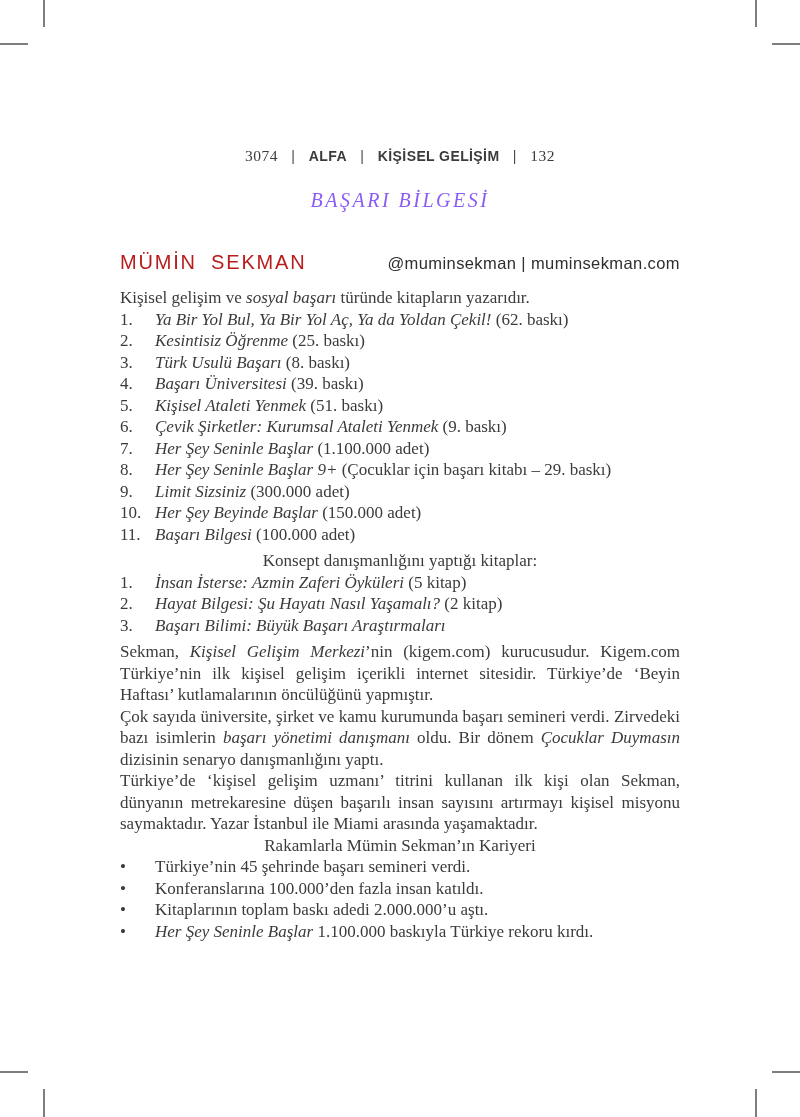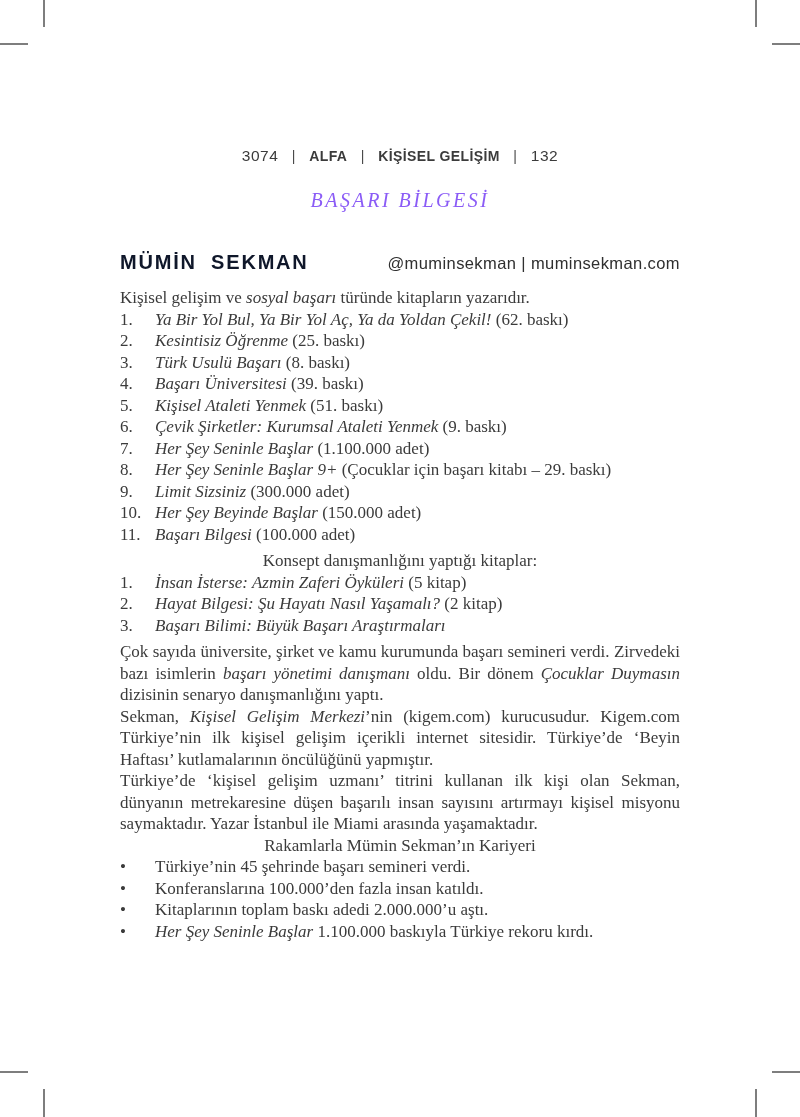--- a/index.html
+++ b/index.html
@@ -26,40 +26,40 @@
   .crop.bl-h{left:0;top:1071px;width:28px;height:2px;}
   .crop.bl-v{left:43px;top:1089px;width:2px;height:28px;}
   .crop.br-h{left:772px;top:1071px;width:28px;height:2px;}
   .crop.br-v{left:755px;top:1089px;width:2px;height:28px;}
   
   .runhead{
     position:absolute;top:147px;left:0;width:100%;
     text-align:center;white-space:nowrap;
     font-size:15.5px;letter-spacing:0.5px;
   }
-  .runhead .hnum{font-family:Liberation Sans, sans-serif;margin-top:44px;}
+  .runhead .hnum{font-family:Liberation Serif, serif;margin-top:44px;}
   .runhead .hsans{
     font-family:"Liberation Sans", sans-serif;
     font-size:14px;font-weight:700;letter-spacing:0.4px;
   }
   .runhead .hsep{margin:0 9px;font-weight:300;color:#4a4a4a;font-family:"Liberation Sans", sans-serif;font-size:14px;}
   
   .book-title{
     position:absolute;top:189px;left:0;width:100%;
     text-align:center;
     font-style:italic;font-size:20px;letter-spacing:2.5px;
     color:#8b5cf6;
   }
   
   .author-line{
     position:absolute;top:251px;left:120px;width:560px;
     display:flex;justify-content:space-between;align-items:baseline;
     font-family:"Liberation Sans", sans-serif;
   }
-  .author-name{font-size:20px;letter-spacing:1.8px;word-spacing:7px;font-weight:700;color:#0f172a;}
+  .author-name{font-size:20px;letter-spacing:1.8px;word-spacing:7px;font-weight:400;color:#b91c1c;}
   .author-handles{font-size:16.5px;letter-spacing:0.4px;font-weight:400;color:#2f2f2f;}
   
   .content{
     position:absolute;top:287px;left:120px;width:560px;
     font-size:17px;line-height:21.5px;
     text-align:justify;
   }
   .block{margin:0 0 5px 0;}
   .block:last-child{margin-bottom:0;}
   .line{text-align:left;}
@@ -164,22 +164,22 @@
             <span class="marker">2.</span>
             <span class="li-text"><span class="it">Hayat Bilgesi: Şu Hayatı Nasıl Yaşamalı?</span><span> (2 kitap)</span></span>
           </div>
           <div class="li">
             <span class="marker">3.</span>
             <span class="li-text"><span class="it">Başarı Bilimi: Büyük Başarı Araştırmaları</span></span>
           </div>
         </div>
     </div>
 
+    <p class="para block"><span>Sekman, </span><span class="it">Kişisel Gelişim Merkezi</span><span>’nin (kigem.com) kurucusudur. Kigem.com Türkiye’nin ilk kişisel gelişim içerikli internet sitesidir. Türkiye’de ‘Beyin Haftası’ kutlamalarının öncülüğünü yapmıştır.</span></p>
     <p class="para block"><span>Çok sayıda üniversite, şirket ve kamu kurumunda başarı semineri verdi. Zirvedeki bazı isimlerin </span><span class="it">başarı yönetimi danışmanı</span><span> oldu. Bir dönem </span><span class="it">Çocuklar Duymasın</span><span> dizisinin senaryo danışmanlığını yaptı.</span></p>
-    <p class="para block"><span>Sekman, </span><span class="it">Kişisel Gelişim Merkezi</span><span>’nin (kigem.com) kurucusudur. Kigem.com Türkiye’nin ilk kişisel gelişim içerikli internet sitesidir. Türkiye’de ‘Beyin Haftası’ kutlamalarının öncülüğünü yapmıştır.</span></p>
     <p class="para block"><span>Türkiye’de ‘kişisel gelişim uzmanı’ titrini kullanan ilk kişi olan Sekman, dünyanın metrekaresine düşen başarılı insan sayısını artırmayı kişisel misyonu saymaktadır. Yazar İstanbul ile Miami arasında yaşamaktadır.</span></p>
 
     <div class="block">
       <div class="heading-line">Rakamlarla Mümin Sekman’ın Kariyeri</div>
       <div>
           <div class="li">
             <span class="marker">•</span>
             <span class="li-text"><span>Türkiye’nin 45 şehrinde başarı semineri verdi.</span></span>
           </div>
           <div class="li">

